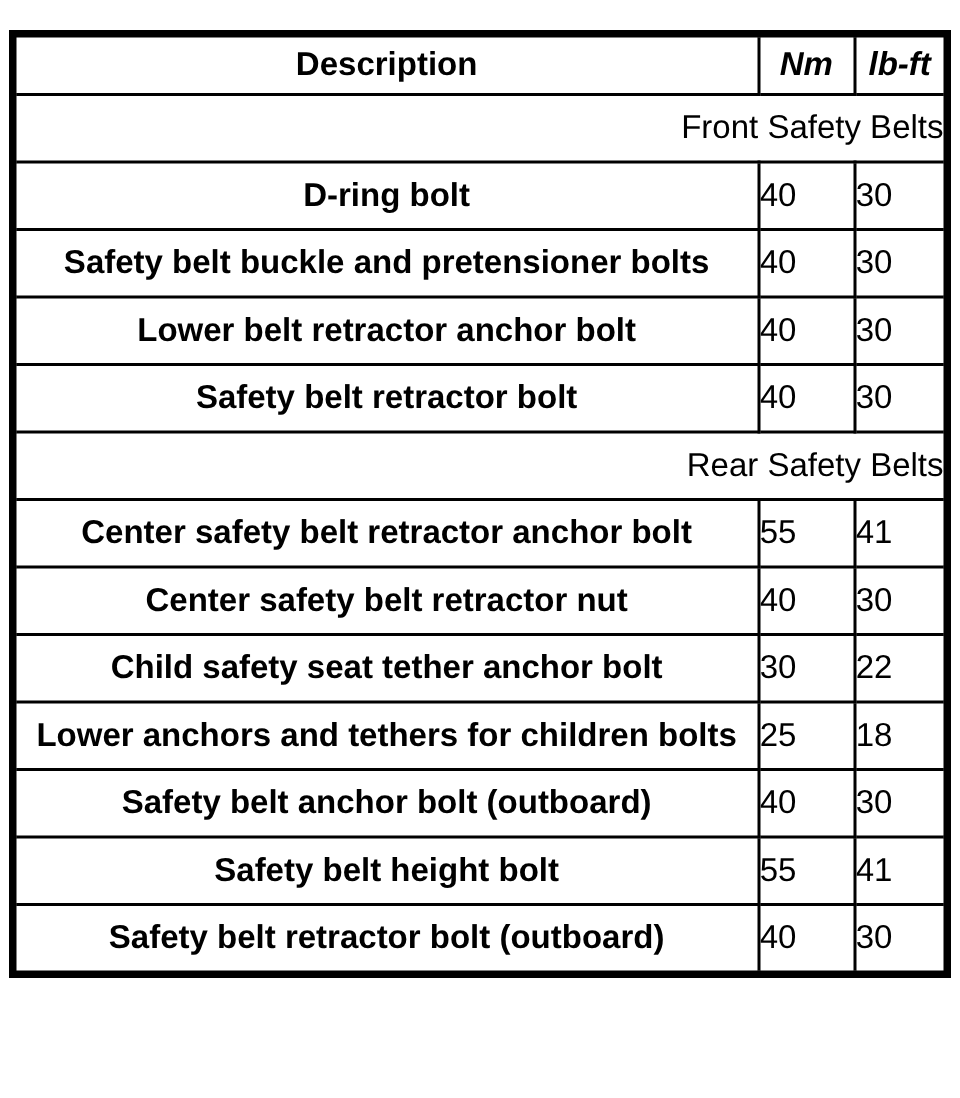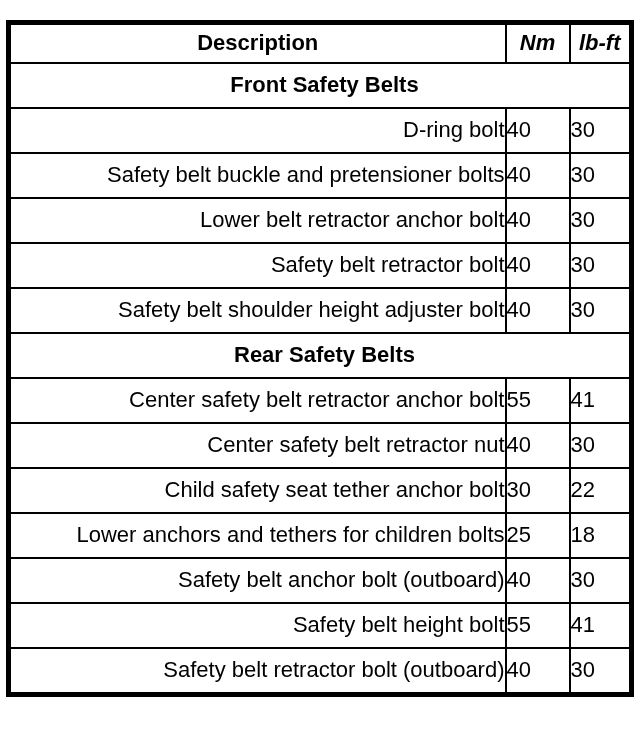--- a/index.html
+++ b/index.html
@@ -39,29 +39,29 @@
     text-align: center;
     font-weight: bold;
   }
   th.col-num {
     text-align: center;
     font-weight: bold;
     font-style: italic;
   }
   tr.section-row td {
     height: 43px;
-    font-weight: bold;
-    text-align: center;
+    font-weight: normal;
+    text-align: right;
     padding-left: 9px;
   }
   td.cell-desc {
     height: 43px;
-    text-align: right;
+    text-align: center;
     padding-left: 9px;
-    font-weight: normal;
+    font-weight: bold;
   }
   td.cell-num {
     font-weight: normal;
   }
 </style>
 </head>
 <body>
 
 <div class="page">
   <table class="torque">
@@ -95,25 +95,20 @@
         <tr>
           <td class="cell-desc">Lower belt retractor anchor bolt</td>
           <td class="cell-num">40</td>
           <td class="cell-num">30</td>
         </tr>
         <tr>
           <td class="cell-desc">Safety belt retractor bolt</td>
           <td class="cell-num">40</td>
           <td class="cell-num">30</td>
         </tr>
-        <tr>
-          <td class="cell-desc">Safety belt shoulder height adjuster bolt</td>
-          <td class="cell-num">40</td>
-          <td class="cell-num">30</td>
-        </tr>
         <tr class="section-row">
           <td colspan="3">Rear Safety Belts</td>
         </tr>
         <tr>
           <td class="cell-desc">Center safety belt retractor anchor bolt</td>
           <td class="cell-num">55</td>
           <td class="cell-num">41</td>
         </tr>
         <tr>
           <td class="cell-desc">Center safety belt retractor nut</td>

